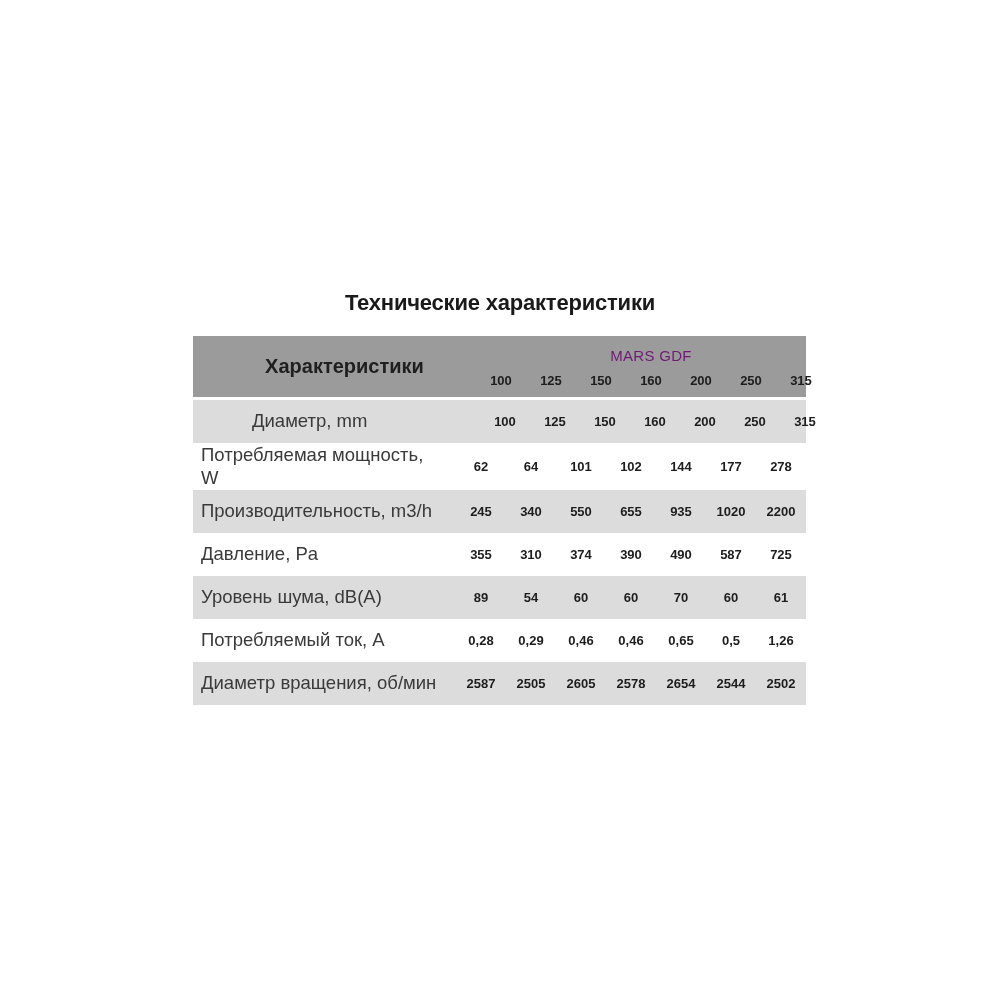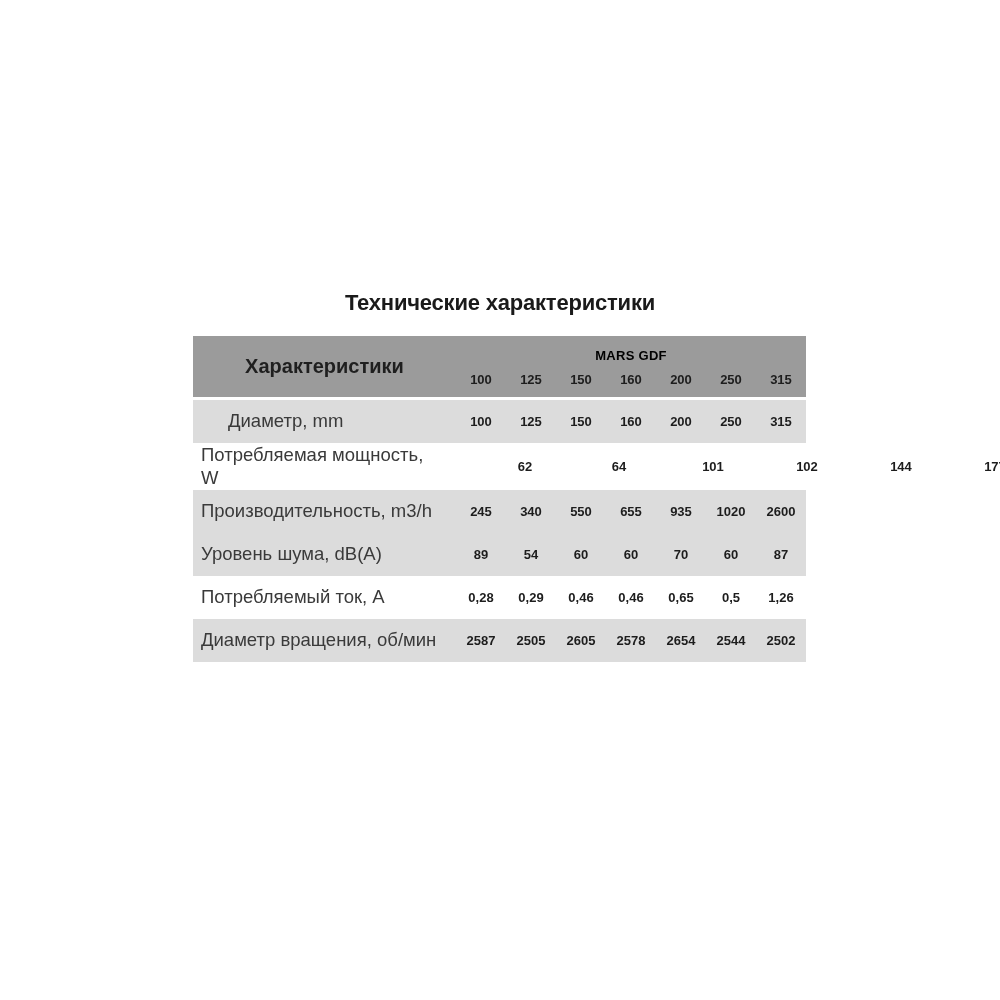--- a/index.html
+++ b/index.html
@@ -40,35 +40,36 @@
     height: 61px;
   }
   .corner {
     flex: 0 0 263px;
     display: flex;
     align-items: center;
     justify-content: center;
     font-size: 20px;
     font-weight: 700;
     color: #1f1f1f;
+    padding-left: 20px;
   }
   .head-right {
     flex: 1 1 auto;
     display: flex;
     flex-direction: column;
     justify-content: center;
     gap: 9px;
     padding-top: 1px;
   }
   .group {
     text-align: center;
-    font-weight: 700;
-    font-size: 13px;
+    font-weight: 400;
+    font-size: 15px;
     letter-spacing: 0.3px;
-    color: #000000;
+    color: #701a75;
   }
   .sizes {
     display: flex;
   }
   .cell {
     flex: 0 0 50px;
     text-align: center;
     font-weight: 700;
     font-size: 13px;
     color: #1d1d1d;
@@ -90,24 +91,24 @@
     box-sizing: border-box;
     padding-left: 8px;
     padding-right: 2px;
     font-size: 18.5px;
     line-height: 1.2;
     color: #3a3a3a;
     font-weight: 400;
   }
   .row.indent .label {
     padding-left: 35px;
+    margin-left: 24px;
   }
   .row.wrap2 {
     min-height: 47px;
-    gap: 44px;
   }
   .row.wrap2 .label {
     padding-right: 30px;
   }
 </style>
 </head>
 <body>
 
 <div class="page">
 
@@ -156,33 +157,43 @@
       </div>
 
       <div class="row alt">
         <div class="label">Производительность, m3/h</div>
         <div class="cell">245</div>
         <div class="cell">340</div>
         <div class="cell">550</div>
         <div class="cell">655</div>
         <div class="cell">935</div>
         <div class="cell">1020</div>
-        <div class="cell">2600</div>
-      </div>
-
+        <div class="cell">2200</div>
+      </div>
+
+      <div class="row">
+        <div class="label">Давление, Pa</div>
+        <div class="cell">355</div>
+        <div class="cell">310</div>
+        <div class="cell">374</div>
+        <div class="cell">390</div>
+        <div class="cell">490</div>
+        <div class="cell">587</div>
+        <div class="cell">725</div>
+      </div>
 
       <div class="row alt">
         <div class="label">Уровень шума, dB(A)</div>
         <div class="cell">89</div>
         <div class="cell">54</div>
         <div class="cell">60</div>
         <div class="cell">60</div>
         <div class="cell">70</div>
         <div class="cell">60</div>
-        <div class="cell">87</div>
+        <div class="cell">61</div>
       </div>
 
       <div class="row">
         <div class="label">Потребляемый ток, A</div>
         <div class="cell">0,28</div>
         <div class="cell">0,29</div>
         <div class="cell">0,46</div>
         <div class="cell">0,46</div>
         <div class="cell">0,65</div>
         <div class="cell">0,5</div>

